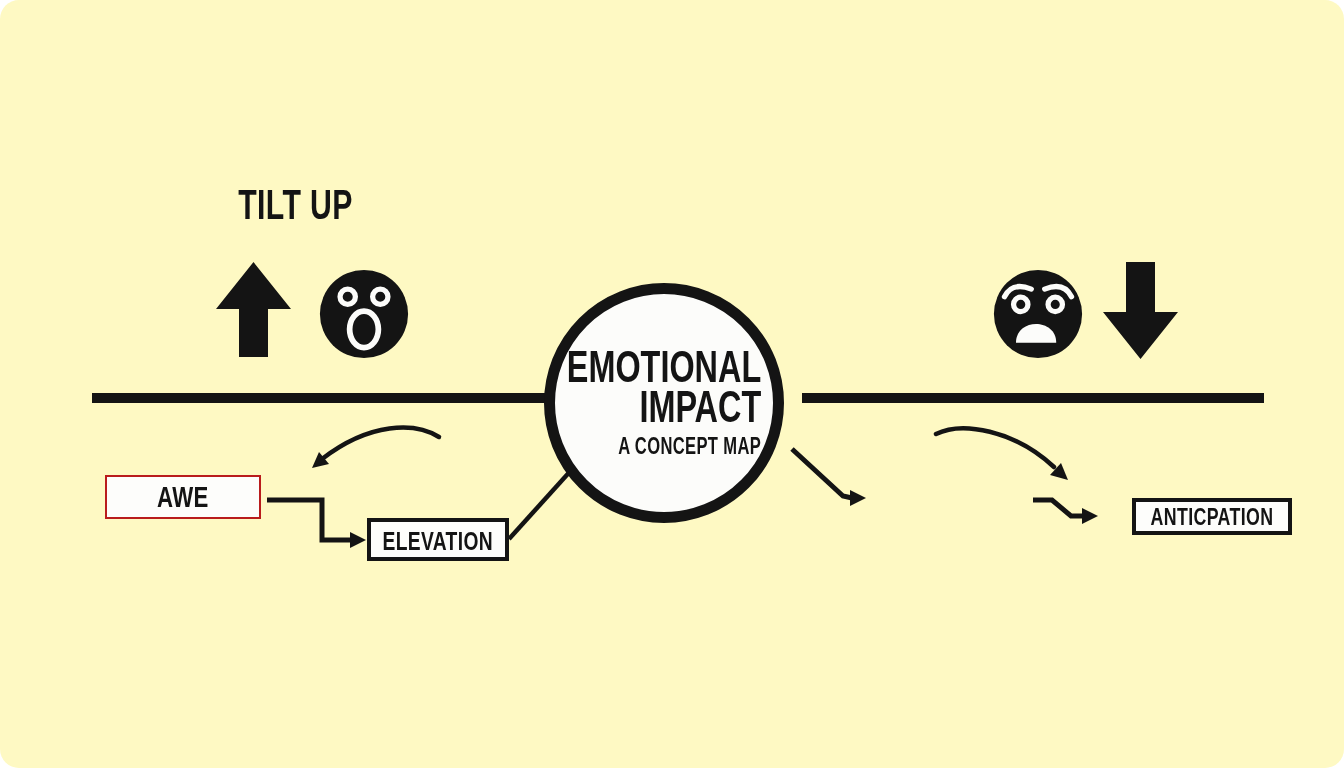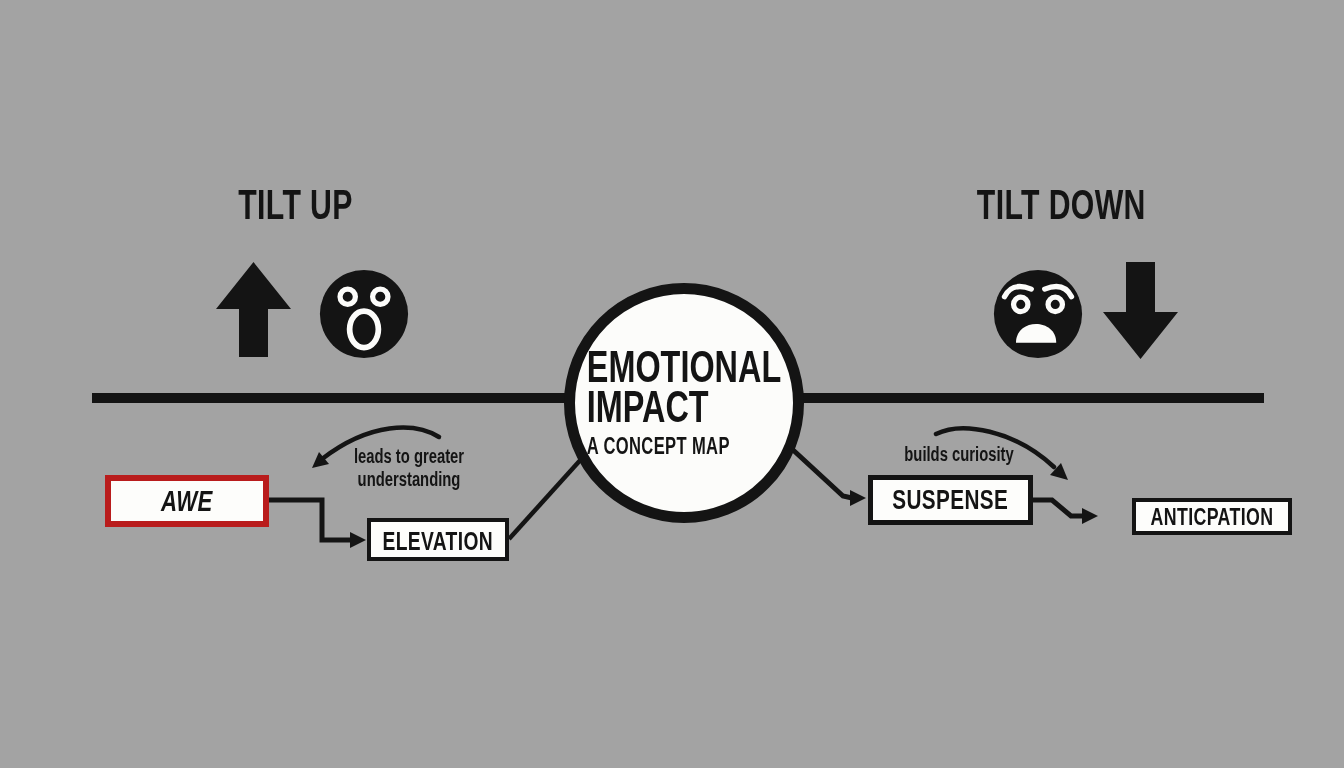--- a/index.html
+++ b/index.html
@@ -1,23 +1,24 @@
 <!DOCTYPE html>
 <html><head>
 <meta charset="utf-8">
 <style>
   html, body { margin: 0; padding: 0; }
   .canvas {
     position: relative;
     width: 1344px;
     height: 768px;
-    background: #a3a3a3;
+    background: #fef9c3;
     color: #141414;
     font-family: "Liberation Sans", sans-serif;
     overflow: hidden;
+    border-radius: 19px;
   }
   .cond {
     display: inline-block;
     transform: scaleX(0.72);
     transform-origin: 50% 50%;
     white-space: nowrap;
   }
   .cond-mid {
     display: inline-block;
     transform: scaleX(0.74);
@@ -30,42 +31,42 @@
     text-align: center;
     font-size: 42px;
     font-weight: 700;
     line-height: 1;
     letter-spacing: 0.5px;
   }
   .icon-box { position: absolute; }
   .icon-box svg { display: block; }
   .center-circle {
     position: absolute;
-    left: 564px; top: 283px;
+    left: 544px; top: 283px;
     width: 218px; height: 218px;
     border: 11px solid #141414;
     border-radius: 50%;
     background: #fcfcfa;
     display: flex;
     align-items: center;
     justify-content: center;
-    text-align: left;
+    text-align: right;
   }
   .center-title { font-size: 45px; font-weight: 700; line-height: 40px; }
   .center-sub   { font-size: 23px; font-weight: 700; line-height: 26px; margin-top: 6px; letter-spacing: 0.5px; }
   .node {
     position: absolute;
     background: #fdfdfb;
     display: flex;
     align-items: center;
     justify-content: center;
     font-weight: 700;
     letter-spacing: 0.5px;
   }
-  .node-awe         { left: 105px;  top: 475px; width: 152px; height: 40px; border: 6px solid #b91c1c; font-size: 30px; font-style: italic; }
+  .node-awe         { left: 105px;  top: 475px; width: 152px; height: 40px; border: 2px solid #b91c1c; font-size: 30px; }
   .node-elevation   { left: 367px;  top: 518px; width: 134px; height: 35px; border: 4px solid #141414; font-size: 26px; align-items: flex-end; }
   .node-suspense    { left: 868px;  top: 475px; width: 155px; height: 40px; border: 5px solid #141414; font-size: 28px; }
   .node-anticpation { left: 1100px; top: 498px; width: 152px; height: 29px; border: 4px solid #141414; font-size: 24px; margin-left: 32px; }
   .annotation {
     position: absolute;
     width: 220px;
     text-align: center;
     font-size: 20px;
     font-weight: 700;
     line-height: 23px;
@@ -103,23 +104,20 @@
     <path d="M 439,437 C 415,422 370,422 322,459" fill="none" stroke="#141414" stroke-width="4.5" stroke-linecap="round"></path>
     <polygon points="312,468 329,464 319,452" fill="#141414"></polygon>
 
     <path d="M 936,434 C 962,421 1014,430 1054,467" fill="none" stroke="#141414" stroke-width="4.5" stroke-linecap="round"></path>
     <polygon points="1068,480 1061,463 1050,475" fill="#141414"></polygon>
   </svg>
 
   <div class="heading" style="left:196px; top:184px;">
     <span class="cond">TILT UP</span>
   </div>
-  <div class="heading" style="left:944px; top:184px;">
-    <span class="cond">TILT DOWN</span>
-  </div>
 
   <div class="icon-box" style="left:216px; top:262px;">
     <svg width="75" height="95" viewBox="0 0 75 95">
       <polygon points="37.5,0 75,47 52,47 52,95 23,95 23,47 0,47" fill="#141414"></polygon>
     </svg>
   </div>
   <div class="icon-box" style="left:318px; top:268px;">
     <svg width="92" height="92" viewBox="0 0 96 96">
       <circle cx="48" cy="48" r="46" fill="#141414"></circle>
       <circle cx="31" cy="30" r="8" fill="none" stroke="#fcfcfa" stroke-width="5.5"></circle>
@@ -151,28 +149,18 @@
       <div class="center-sub">A CONCEPT MAP</div>
     </div>
   </div>
 
   <div class="node node-awe">
     <span class="cond-mid">AWE</span>
   </div>
   <div class="node node-elevation">
     <span class="cond-mid">ELEVATION</span>
   </div>
-  <div class="node node-suspense">
-    <span class="cond-mid">SUSPENSE</span>
-  </div>
   <div class="node node-anticpation">
     <span class="cond-mid">ANTICPATION</span>
   </div>
 
-  <div class="annotation ann-left">
-    <span class="ann-line">leads to greater</span>
-    <span class="ann-line">understanding</span>
-  </div>
-  <div class="annotation ann-right">
-    <span class="ann-line">builds curiosity</span>
-  </div>
 
 </div>
 
 </body></html>

